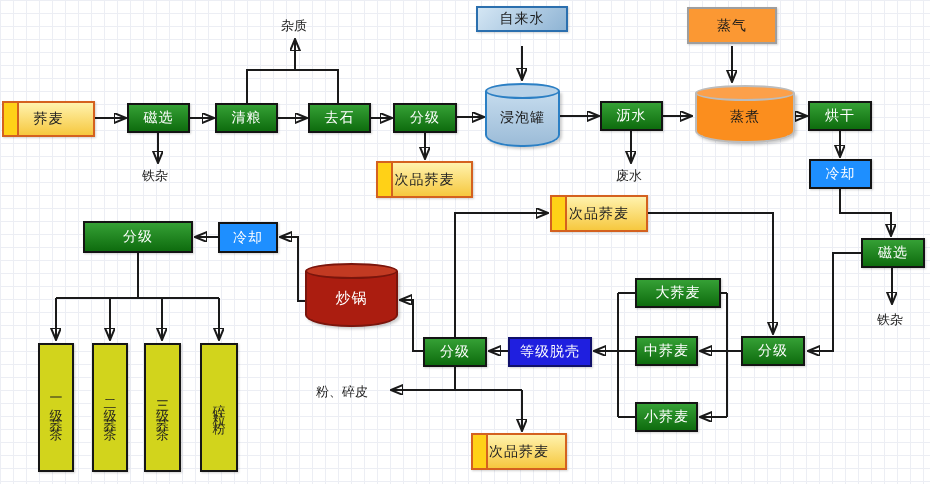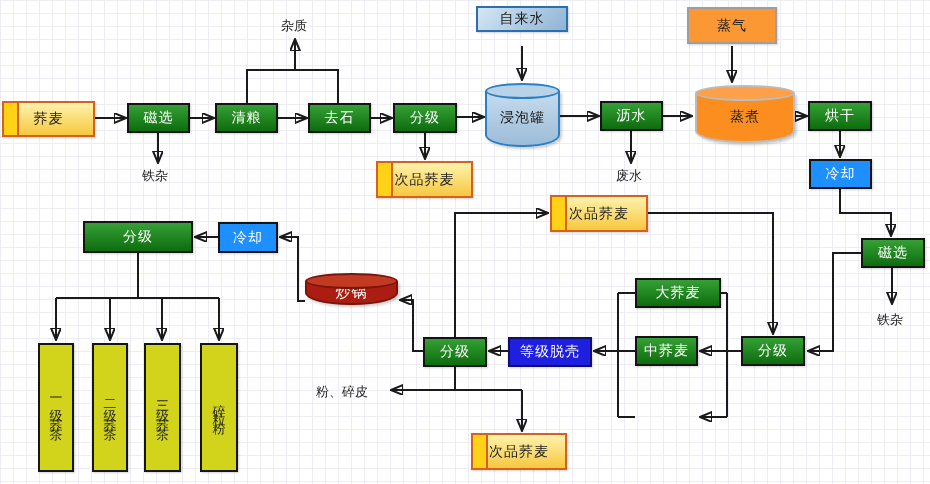--- a/index.html
+++ b/index.html
@@ -149,27 +149,30 @@
   </div>
   <div class="node proc" style="left:741px;top:336px;width:64px;height:30px;">
     <span>分级</span>
   </div>
   <div class="node proc" style="left:635px;top:278px;width:86px;height:30px;">
     <span>大荞麦</span>
   </div>
   <div class="node proc" style="left:635px;top:336px;width:63px;height:30px;">
     <span>中荞麦</span>
   </div>
+  <div class="node proc" style="left:635px;top:402px;width:63px;height:30px;">
+    <span>小荞麦</span>
+  </div>
   <div class="node shell" style="left:508px;top:337px;width:84px;height:30px;">
     <span>等级脱壳</span>
   </div>
   <div class="node proc" style="left:423px;top:337px;width:64px;height:30px;">
     <span>分级</span>
   </div>
-  <div class="cyl" style="left:305px;top:273px;width:93px;height:32px;">
+  <div class="cyl" style="left:305px;top:263px;width:93px;height:64px;">
     <div class="cyl-body" style="background:#ab1d10;border-color:#7a150c;color:#fff;font-size:15px;">
       <span>炒锅</span>
     </div>
     <div class="cyl-top" style="background:#c23a22;border-color:#7a150c;"></div>
   </div>
   <div class="node cool" style="left:218px;top:222px;width:60px;height:31px;">
     <span>冷却</span>
   </div>
   <div class="node proc" style="left:83px;top:221px;width:110px;height:32px;">
     <span>分级</span>

